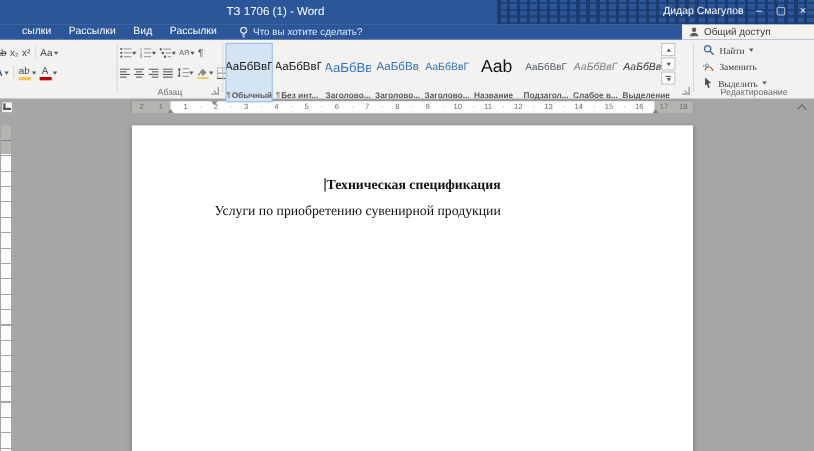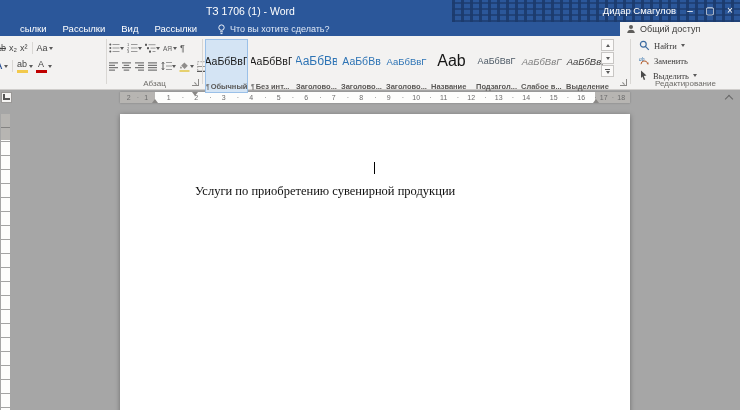--- a/index.html
+++ b/index.html
@@ -412,16 +412,16 @@
     </div>
   </div>
 
   <div class="collapse">
       <span class="chev"></span>
     </div>
 
   <div class="vruler"></div>
 
   <div class="page">
-    <div class="doc-title"><span class="caret"></span></div>
+    <div class="doc-title"><span class="caret"></span><span>Техническая спецификация</span></div>
     <div class="doc-para">Услуги по приобретению сувенирной продукции</div>
   </div>
 </div>
 
 </body></html>

